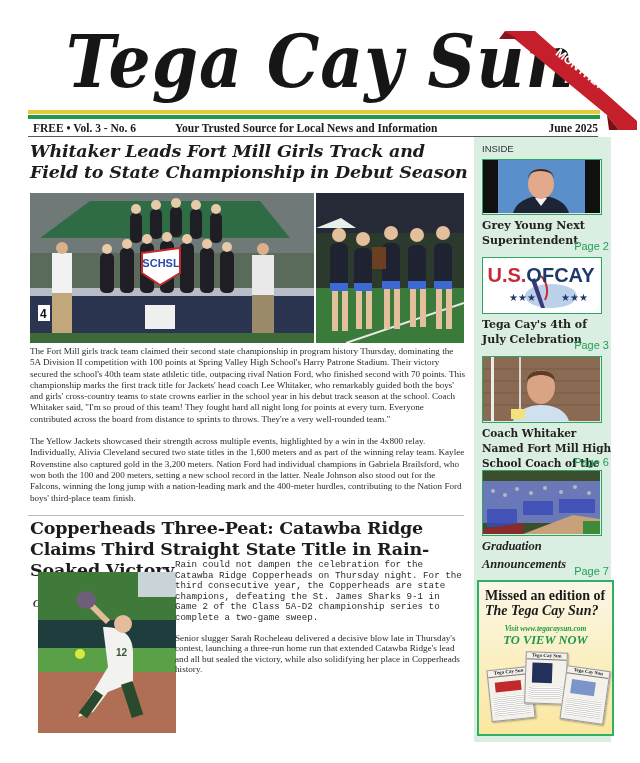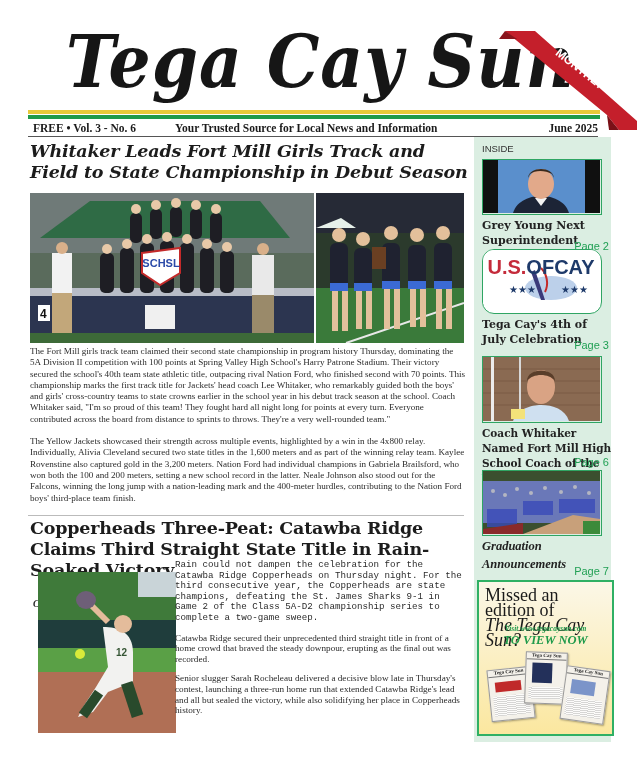--- a/index.html
+++ b/index.html
@@ -72,22 +72,22 @@
   .side-title.italic { font-style: italic; font-size: 12.5px; line-height: 18px; font-family: "Liberation Serif", serif; }
   .page-ref {
     position: absolute; right: 2px; font-family: "Liberation Sans", "DejaVu Sans", sans-serif;
     font-size: 11px; color: #22a055;
   }
   .promo {
     position: absolute; left: 3px; top: 443px; width: 137px; height: 156px;
     border: 2px solid #2fb064; background: linear-gradient(#fbf7e7, #fbe79f);
   }
   .promo-h1 {
-    position: absolute; left: 6px; top: 6px; width: 126px; font-family: "Liberation Serif", serif; font-weight: normal;
-    font-size: 18px; line-height: 15px; color: #1a1a1a;
+    position: absolute; left: 6px; top: 6px; width: 126px; font-family: "Liberation Serif", serif; font-weight: bold;
+    font-size: 14px; line-height: 15px; color: #1a1a1a;
   }
   .promo-h2 { font-style: italic; }
   .promo-visit {
     position: absolute; left: 0; top: 42px; width: 133px; text-align: center; font-family: "Liberation Serif", serif;
     font-style: italic; font-weight: bold; font-size: 7.5px; color: #1f9a4a;
   }
   .promo-cta {
     position: absolute; left: 0; top: 51px; width: 133px; text-align: center; font-family: "Liberation Serif", serif;
     font-style: italic; font-weight: bold; font-size: 12.5px; color: #1f9a4a;
   }
@@ -248,41 +248,40 @@
     <circle cx="85" cy="52" r="9" fill="#e4bc9b"></circle>
     <path d="M70,50 L50,30" stroke="#e4bc9b" stroke-width="6"></path>
     <ellipse cx="48" cy="28" rx="10" ry="9" fill="#6e5f78"></ellipse>
     <circle cx="42" cy="82" r="5" fill="#d9ea3a"></circle>
     <text x="78" y="84" font-size="10" font-weight="bold" fill="#355534" font-family="Liberation Sans, sans-serif">12</text>
   </svg>
 </div>
 
 <div class="body-text" style="left:175px; top:560px; width:292px; font-size:9.2px; line-height:10.6px;">
   <p style="margin-bottom:9px;font-family:Liberation Mono, monospace;">Rain could not dampen the celebration for the Catawba Ridge Copperheads on Thursday night. For the third consecutive year, the Copperheads are state champions, defeating the St. James Sharks 9-1 in Game 2 of the Class 5A-D2 championship series to complete a two-game sweep.</p>
-  <p style="margin-bottom:9px;">Catawba Ridge secured their unprecedented third straight title in front of a home crowd that braved the steady downpour, erupting as the final out was recorded.</p>
   <p style="margin-bottom:9px;">Senior slugger Sarah Rocheleau delivered a decisive blow late in Thursday's contest, launching a three-run home run that extended Catawba Ridge's lead and all but sealed the victory, while also solidifying her place in Copperheads history.</p>
 </div>
 
 <aside class="sidebar">
   <div class="inside-label">INSIDE</div>
 
   <div class="side-img" style="top:22px; height:56px;">
     <svg width="117" height="53" viewBox="0 0 117 53">
       <rect width="117" height="53" fill="#101010"></rect>
       <rect x="15" y="0" width="87" height="53" fill="#5a8fcc"></rect>
       <path d="M30,53 C34,40 48,36 58,36 C68,36 82,40 86,53 Z" fill="#1c2436"></path>
       <polygon points="52,38 58,46 64,38" fill="#f3f3f3"></polygon>
       <ellipse cx="58" cy="24" rx="13" ry="15" fill="#e2a98a"></ellipse>
       <path d="M45,18 C46,6 70,6 71,18 L69,14 C62,10 52,10 47,14 Z" fill="#3a2a1e"></path>
     </svg>
   </div>
   <div class="side-title" style="top:81px; width:110px;">Grey Young Next Superintendent</div>
   <div class="page-ref" style="top:103px;">Page 2</div>
 
-  <div class="side-img" style="top:112px; height:65px; background:#fff;border-radius:12px;">
+  <div class="side-img" style="top:120px; height:57px; background:#fff;">
     <svg width="117" height="54" viewBox="0 0 117 54">
       <rect width="117" height="54" fill="#ffffff"></rect>
       <ellipse cx="68" cy="38" rx="26" ry="12" fill="#bcd0ea"></ellipse>
       <path d="M52,20 L62,50 L58,50 L48,22 Z" fill="#3a3a7a"></path>
       <path d="M58,18 C64,24 66,34 62,42" stroke="#c42a2a" stroke-width="2" fill="none"></path>
       <text x="58" y="24" font-size="20" font-weight="bold" text-anchor="middle" font-family="Liberation Sans, sans-serif" fill="#c42a3a">U.S.<tspan fill="#1e3a6a">OF</tspan><tspan fill="#1e3a6a">CAY</tspan></text>
       <text x="26" y="43" font-size="10" fill="#1e3a6a" font-family="DejaVu Sans, sans-serif">★★★</text>
       <text x="78" y="43" font-size="10" fill="#1e3a6a" font-family="DejaVu Sans, sans-serif">★★★</text>
     </svg>
   </div>

